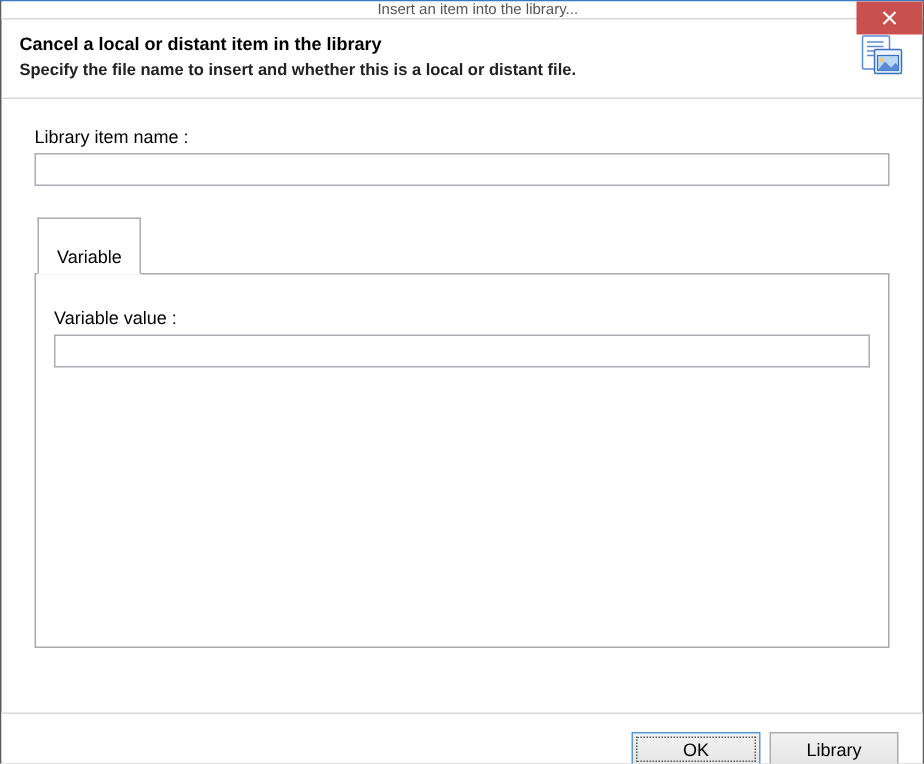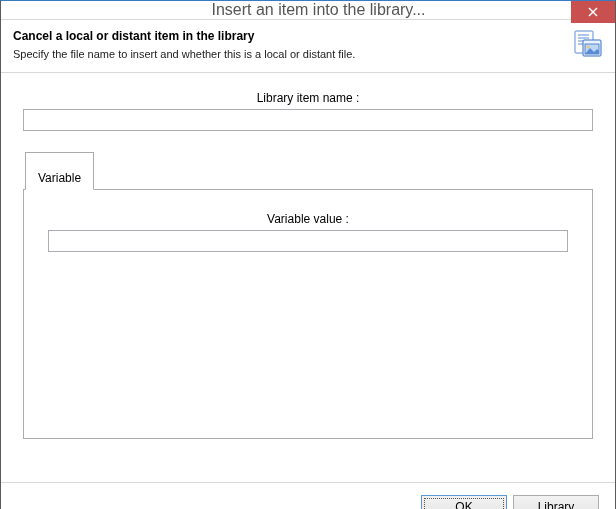--- a/index.html
+++ b/index.html
@@ -23,21 +23,21 @@
   }
   .titlebar {
     height: 30px;
     background: #fff;
     border-bottom: 1px solid #d9d9d9;
     display: flex;
     align-items: center;
     justify-content: center;
     position: relative;
     color: #555;
-    font-size: 16px;
+    font-size: 10px;
     padding-left: 21px;
   }
   .titlebar .title {
     text-align: center;
     width: 100%;
   }
   .close-btn {
     position: absolute;
     right: 0;
     top: 0;
@@ -54,30 +54,30 @@
   .close-btn svg { width: 10px; height: 10px; }
   .header-band {
     padding: 8px 12px 10px 12px;
     border-bottom: 1px solid #d9d9d9;
     display: flex;
     align-items: flex-start;
     justify-content: space-between;
   }
   .header-text { line-height: 1.4; }
   .header-title { font-weight: bold; font-size: 12px; }
-  .header-sub { font-size: 11px; color: #222; margin-top: 2px; }
+  .header-sub { font-size: 11px; color: #222; margin-top: 2px; font-weight: bold; }
   .header-icon { width: 32px; height: 32px; margin-left: 8px; flex-shrink: 0; }
   .content {
     flex: 1 1 auto;
     padding: 18px 22px 0 22px;
     display: flex;
     flex-direction: column;
   }
   .field-row { margin-bottom: 16px; }
-  .field-label { font-size: 12px; margin-bottom: 4px; color: #000; text-align: center; }
+  .field-label { font-size: 12px; margin-bottom: 4px; color: #000; }
   .text-input {
     width: 100%;
     height: 22px;
     border: 1px solid #abadb3;
     background: #fff;
     padding: 2px 4px;
     font: inherit;
   }
   .tab-host {
     position: relative;
@@ -92,21 +92,21 @@
     background: #fff;
     padding: 18px 12px 4px 12px;
     font-size: 12px;
     margin-left: 2px;
     top: 1px;
     cursor: default;
   }
   .tab-panel {
     border: 1px solid #ababab;
     height: 250px;
-    padding: 22px 24px;
+    padding: 22px 12px;
     background: #fff;
   }
   .footer {
     border-top: 1px solid #d9d9d9;
     padding: 12px 16px;
     display: flex;
     justify-content: flex-end;
     gap: 6px;
     background: #fff;
     margin-top: 43px;

